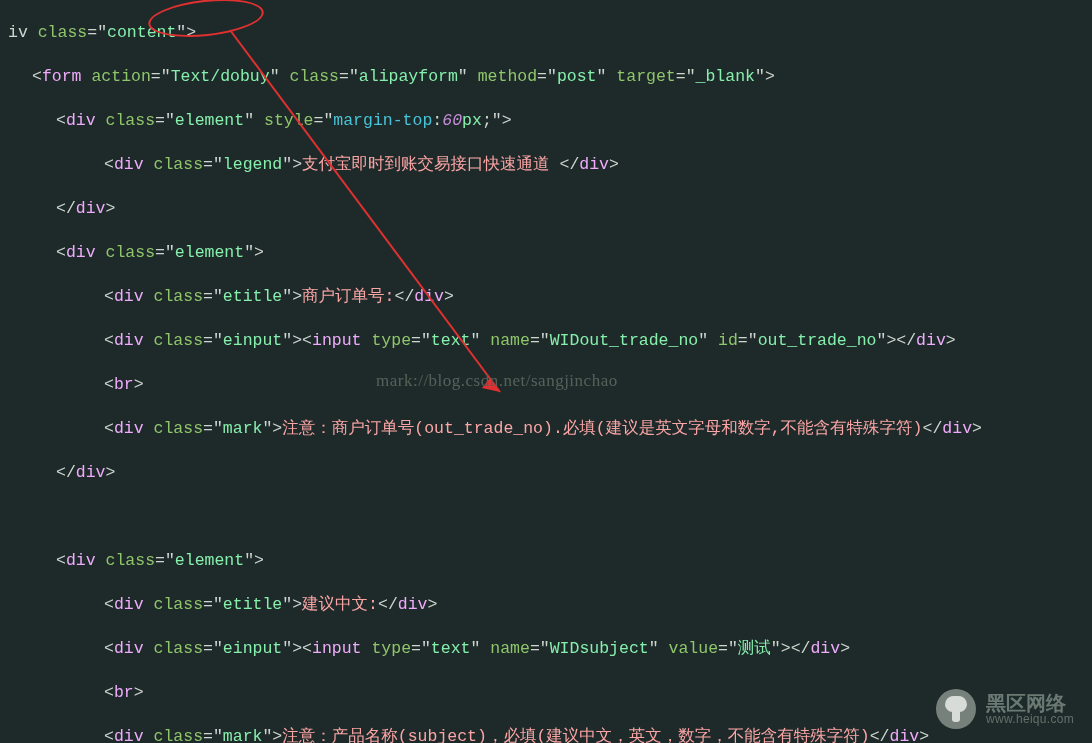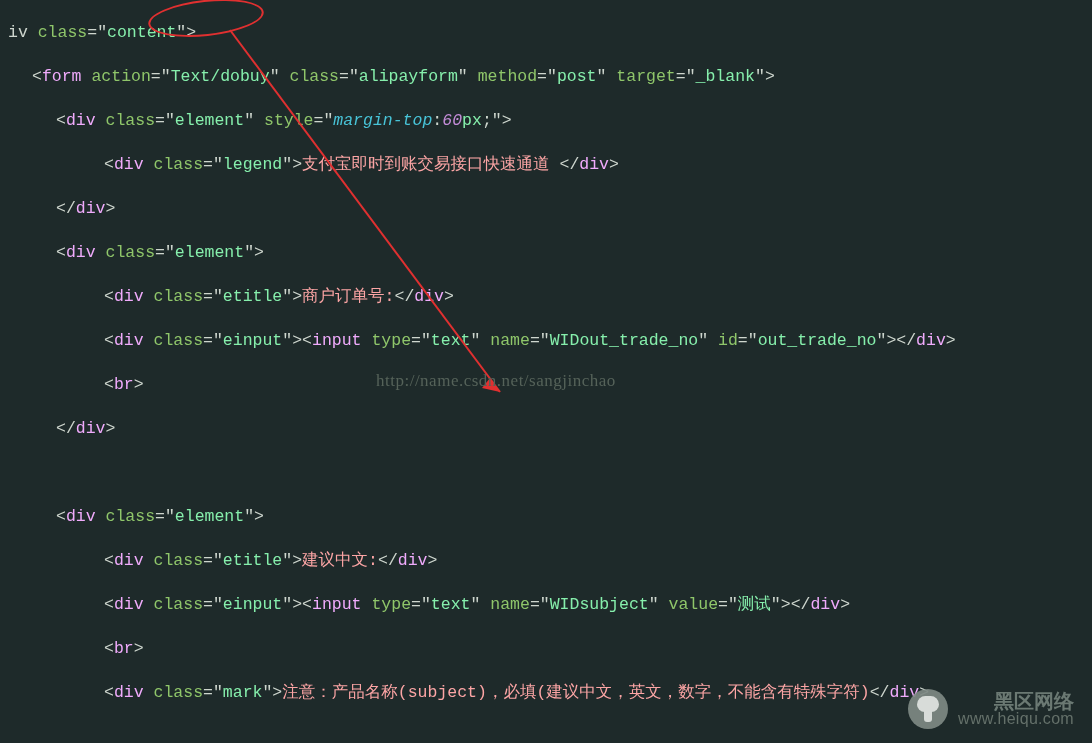--- a/index.html
+++ b/index.html
@@ -9,21 +9,21 @@
   .ln{display:block;height:22px;}
   .i0{padding-left:8px}
       .i1{padding-left:32px}
       .i2{padding-left:56px}
       .i3{padding-left:104px}
   
   .pun{color:#ced6ce;}           
   .tag{color:#f0abfc;}           
   .attr{color:#8fc66a;}          
   .val{color:#86efac;}           
-  .cssprop{color:#48c4d8;font-style:italic;} 
+  .cssprop{color:#48c4d8;} 
   .num{color:#c28bd6;font-style:italic;}           
   .txt{color:#fca5a5;}           
   
   .anno-ellipse{position:absolute;left:148px;top:0px;width:112px;height:32px;
     border:2px solid #e03030;border-radius:50%;transform:rotate(-6deg);
     pointer-events:none;}
   
   .anno-line{position:absolute;left:220px;top:22px;width:300px;height:380px;
     pointer-events:none;}
   .anno-line svg{width:100%;height:100%;overflow:visible;}
@@ -33,38 +33,39 @@
     pointer-events:none;}
   
   .brand{position:absolute;right:18px;bottom:14px;display:flex;align-items:center;
     gap:10px;pointer-events:none;opacity:.92;}
   .brand .logo{width:40px;height:40px;background:#7e8984;border-radius:50%;
     position:relative;}
   .brand .logo:before{content:"";position:absolute;left:9px;top:7px;width:22px;height:16px;
     background:#e8ece8;border-radius:11px 11px 10px 10px;}
   .brand .logo:after{content:"";position:absolute;left:16px;top:20px;width:8px;height:13px;
     background:#e8ece8;border-radius:3px;}
-  .brand .txtbox{display:flex;flex-direction:column;line-height:1;text-align:right;}
+  .brand .txtbox{display:flex;flex-direction:column;line-height:1;}
   .brand .cn{font-family:"Microsoft YaHei",sans-serif;font-size:20px;font-weight:700;
     color:#72807a;}
-  .brand .en{font-family:Arial,sans-serif;font-size:16px;color:#6a766f;letter-spacing:.3px;}
+  .brand .en{font-family:Arial,sans-serif;font-size:12px;color:#6a766f;letter-spacing:.3px;}
 </style>
 </head>
 <body>
 
 <div class="code">
 <span class="ln i0"><span class="pun">iv </span><span class="attr">class</span><span class="pun">="</span><span class="val">content</span><span class="pun">"&gt;</span></span>
 <span class="ln i1"><span class="pun">&lt;</span><span class="tag">form</span> <span class="attr">action</span><span class="pun">="</span><span class="val">Text/dobuy</span><span class="pun">"</span> <span class="attr">class</span><span class="pun">="</span><span class="val">alipayform</span><span class="pun">"</span> <span class="attr">method</span><span class="pun">="</span><span class="val">post</span><span class="pun">"</span> <span class="attr">target</span><span class="pun">="</span><span class="val">_blank</span><span class="pun">"&gt;</span></span>
 <span class="ln i2"><span class="pun">&lt;</span><span class="tag">div</span> <span class="attr">class</span><span class="pun">="</span><span class="val">element</span><span class="pun">"</span> <span class="attr">style</span><span class="pun">="</span><span class="cssprop">margin-top</span><span class="pun">:</span><span class="num">60</span><span class="val">px</span><span class="pun">;"&gt;</span></span>
 <span class="ln i3"><span class="pun">&lt;</span><span class="tag">div</span> <span class="attr">class</span><span class="pun">="</span><span class="val">legend</span><span class="pun">"&gt;</span><span class="txt">支付宝即时到账交易接口快速通道 </span><span class="pun">&lt;/</span><span class="tag">div</span><span class="pun">&gt;</span></span>
 <span class="ln i2"><span class="pun">&lt;/</span><span class="tag">div</span><span class="pun">&gt;</span></span>
 <span class="ln i2"><span class="pun">&lt;</span><span class="tag">div</span> <span class="attr">class</span><span class="pun">="</span><span class="val">element</span><span class="pun">"&gt;</span></span>
 <span class="ln i3"><span class="pun">&lt;</span><span class="tag">div</span> <span class="attr">class</span><span class="pun">="</span><span class="val">etitle</span><span class="pun">"&gt;</span><span class="txt">商户订单号:</span><span class="pun">&lt;/</span><span class="tag">div</span><span class="pun">&gt;</span></span>
 <span class="ln i3"><span class="pun">&lt;</span><span class="tag">div</span> <span class="attr">class</span><span class="pun">="</span><span class="val">einput</span><span class="pun">"&gt;&lt;</span><span class="tag">input</span> <span class="attr">type</span><span class="pun">="</span><span class="val">text</span><span class="pun">"</span> <span class="attr">name</span><span class="pun">="</span><span class="val">WIDout_trade_no</span><span class="pun">"</span> <span class="attr">id</span><span class="pun">="</span><span class="val">out_trade_no</span><span class="pun">"&gt;&lt;/</span><span class="tag">div</span><span class="pun">&gt;</span></span>
 <span class="ln i3"><span class="pun">&lt;</span><span class="tag">br</span><span class="pun">&gt;</span></span>
+<span class="ln i3"><span class="pun">&lt;</span><span class="tag">div</span> <span class="attr">class</span><span class="pun">="</span><span class="val">mark</span><span class="pun">"&gt;</span><span class="txt">注意：商户订单号(out_trade_no).必填(建议是英文字母和数字,不能含有特殊字符)</span><span class="pun">&lt;/</span><span class="tag">div</span><span class="pun">&gt;</span></span>
 <span class="ln i2"><span class="pun">&lt;/</span><span class="tag">div</span><span class="pun">&gt;</span></span>
 <span class="ln i2"> </span>
 <span class="ln i2"><span class="pun">&lt;</span><span class="tag">div</span> <span class="attr">class</span><span class="pun">="</span><span class="val">element</span><span class="pun">"&gt;</span></span>
 <span class="ln i3"><span class="pun">&lt;</span><span class="tag">div</span> <span class="attr">class</span><span class="pun">="</span><span class="val">etitle</span><span class="pun">"&gt;</span><span class="txt">建议中文:</span><span class="pun">&lt;/</span><span class="tag">div</span><span class="pun">&gt;</span></span>
 <span class="ln i3"><span class="pun">&lt;</span><span class="tag">div</span> <span class="attr">class</span><span class="pun">="</span><span class="val">einput</span><span class="pun">"&gt;&lt;</span><span class="tag">input</span> <span class="attr">type</span><span class="pun">="</span><span class="val">text</span><span class="pun">"</span> <span class="attr">name</span><span class="pun">="</span><span class="val">WIDsubject</span><span class="pun">"</span> <span class="attr">value</span><span class="pun">="</span><span class="val">测试</span><span class="pun">"&gt;&lt;/</span><span class="tag">div</span><span class="pun">&gt;</span></span>
 <span class="ln i3"><span class="pun">&lt;</span><span class="tag">br</span><span class="pun">&gt;</span></span>
 <span class="ln i3"><span class="pun">&lt;</span><span class="tag">div</span> <span class="attr">class</span><span class="pun">="</span><span class="val">mark</span><span class="pun">"&gt;</span><span class="txt">注意：产品名称(subject)，必填(建议中文，英文，数字，不能含有特殊字符)</span><span class="pun">&lt;/</span><span class="tag">div</span><span class="pun">&gt;</span></span>
 
 
 
@@ -86,21 +87,21 @@
 </div>
 
 <div class="anno-ellipse"></div>
 <div class="anno-line">
   <svg viewBox="0 0 300 380">
       <line x1="10" y1="8" x2="280" y2="370" stroke="#e03030" stroke-width="2"></line>
       <polygon points="280,370 270,356 262,366" fill="#e03030"></polygon>
     </svg>
 </div>
 
-<div class="wm">http://name.csdn.net/sangjinchao</div>
+<div class="wm">mark://blog.csdn.net/sangjinchao</div>
 
 <div class="brand">
   <div class="logo"></div>
   <div class="txtbox">
     <span class="cn">黑区网络</span>
     <span class="en">www.heiqu.com</span>
   </div>
 </div>
 
 </body></html>

